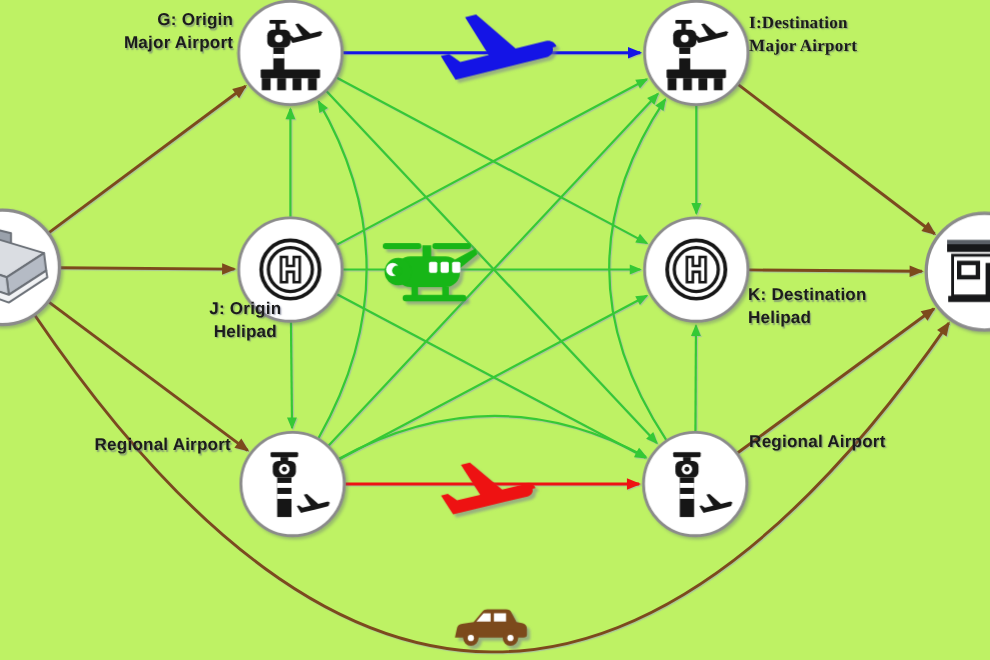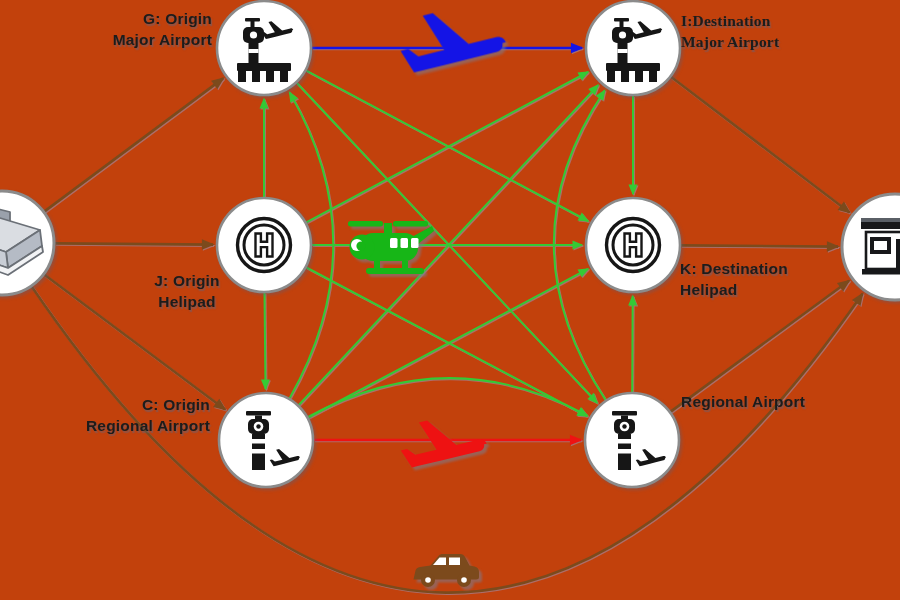--- a/index.html
+++ b/index.html
@@ -1,27 +1,27 @@
 <!DOCTYPE html>
 <html><head>
 <meta charset="utf-8">
 <style>
   html,body{margin:0;padding:0;background:#fff;}
-  .canvas{position:relative;width:900px;height:600px;background:#c2410c;overflow:hidden;
+  .canvas{position:relative;width:900px;height:600px;background:#bef264;overflow:hidden;
           font-family:"Liberation Sans", sans-serif;}
   svg.diagram{position:absolute;left:0;top:0;width:900px;height:600px;}
   [data-name="edges-layer"]{filter:drop-shadow(1.2px 1.8px 0.6px rgba(150,155,200,0.5));}
   [data-name="nodes-layer"]{filter:drop-shadow(2px 2.5px 1.5px rgba(90,95,120,0.38));}
   [data-name="vehicles-layer"]{filter:drop-shadow(3px 3.5px 1px rgba(120,125,145,0.55));}
   .label{position:absolute;font-weight:bold;font-size:15.5px;line-height:21px;color:#1c1c1c;
          letter-spacing:0.2px;white-space:nowrap;
          text-shadow:1.2px 1.6px 1.2px rgba(95,100,125,0.55);}
   .label span{display:block;}
   .label.right{text-align:right;}
-  .label.center{text-align:center;}
+  .label.center{text-align:center;margin-left:36px;}
   #label-G{right:688px;top:8px;}
   #label-I{left:681px;top:10px;font-family:Liberation Serif, serif;}
   #label-J{left:147px;width:80px;top:270px;}
   #label-K{left:680px;top:258px;}
   #label-C{right:690px;top:394px;}
   #label-E{left:681px;top:391px;}
 </style>
 </head>
 <body>
 
@@ -193,19 +193,18 @@
   </div>
   <div class="label center" id="label-J" data-name="label-origin-helipad">
     <span data-name="label-line">J: Origin</span>
     <span data-name="label-line">Helipad</span>
   </div>
   <div class="label" id="label-K" data-name="label-destination-helipad">
     <span data-name="label-line">K: Destination</span>
     <span data-name="label-line">Helipad</span>
   </div>
   <div class="label right" id="label-C" data-name="label-origin-regional-airport">
-    <span data-name="label-line">C: Origin</span>
     <span data-name="label-line">Regional Airport</span>
   </div>
   <div class="label" id="label-E" data-name="label-destination-regional-airport">
     <span data-name="label-line">Regional Airport</span>
   </div>
 </div>
 
 </body></html>

